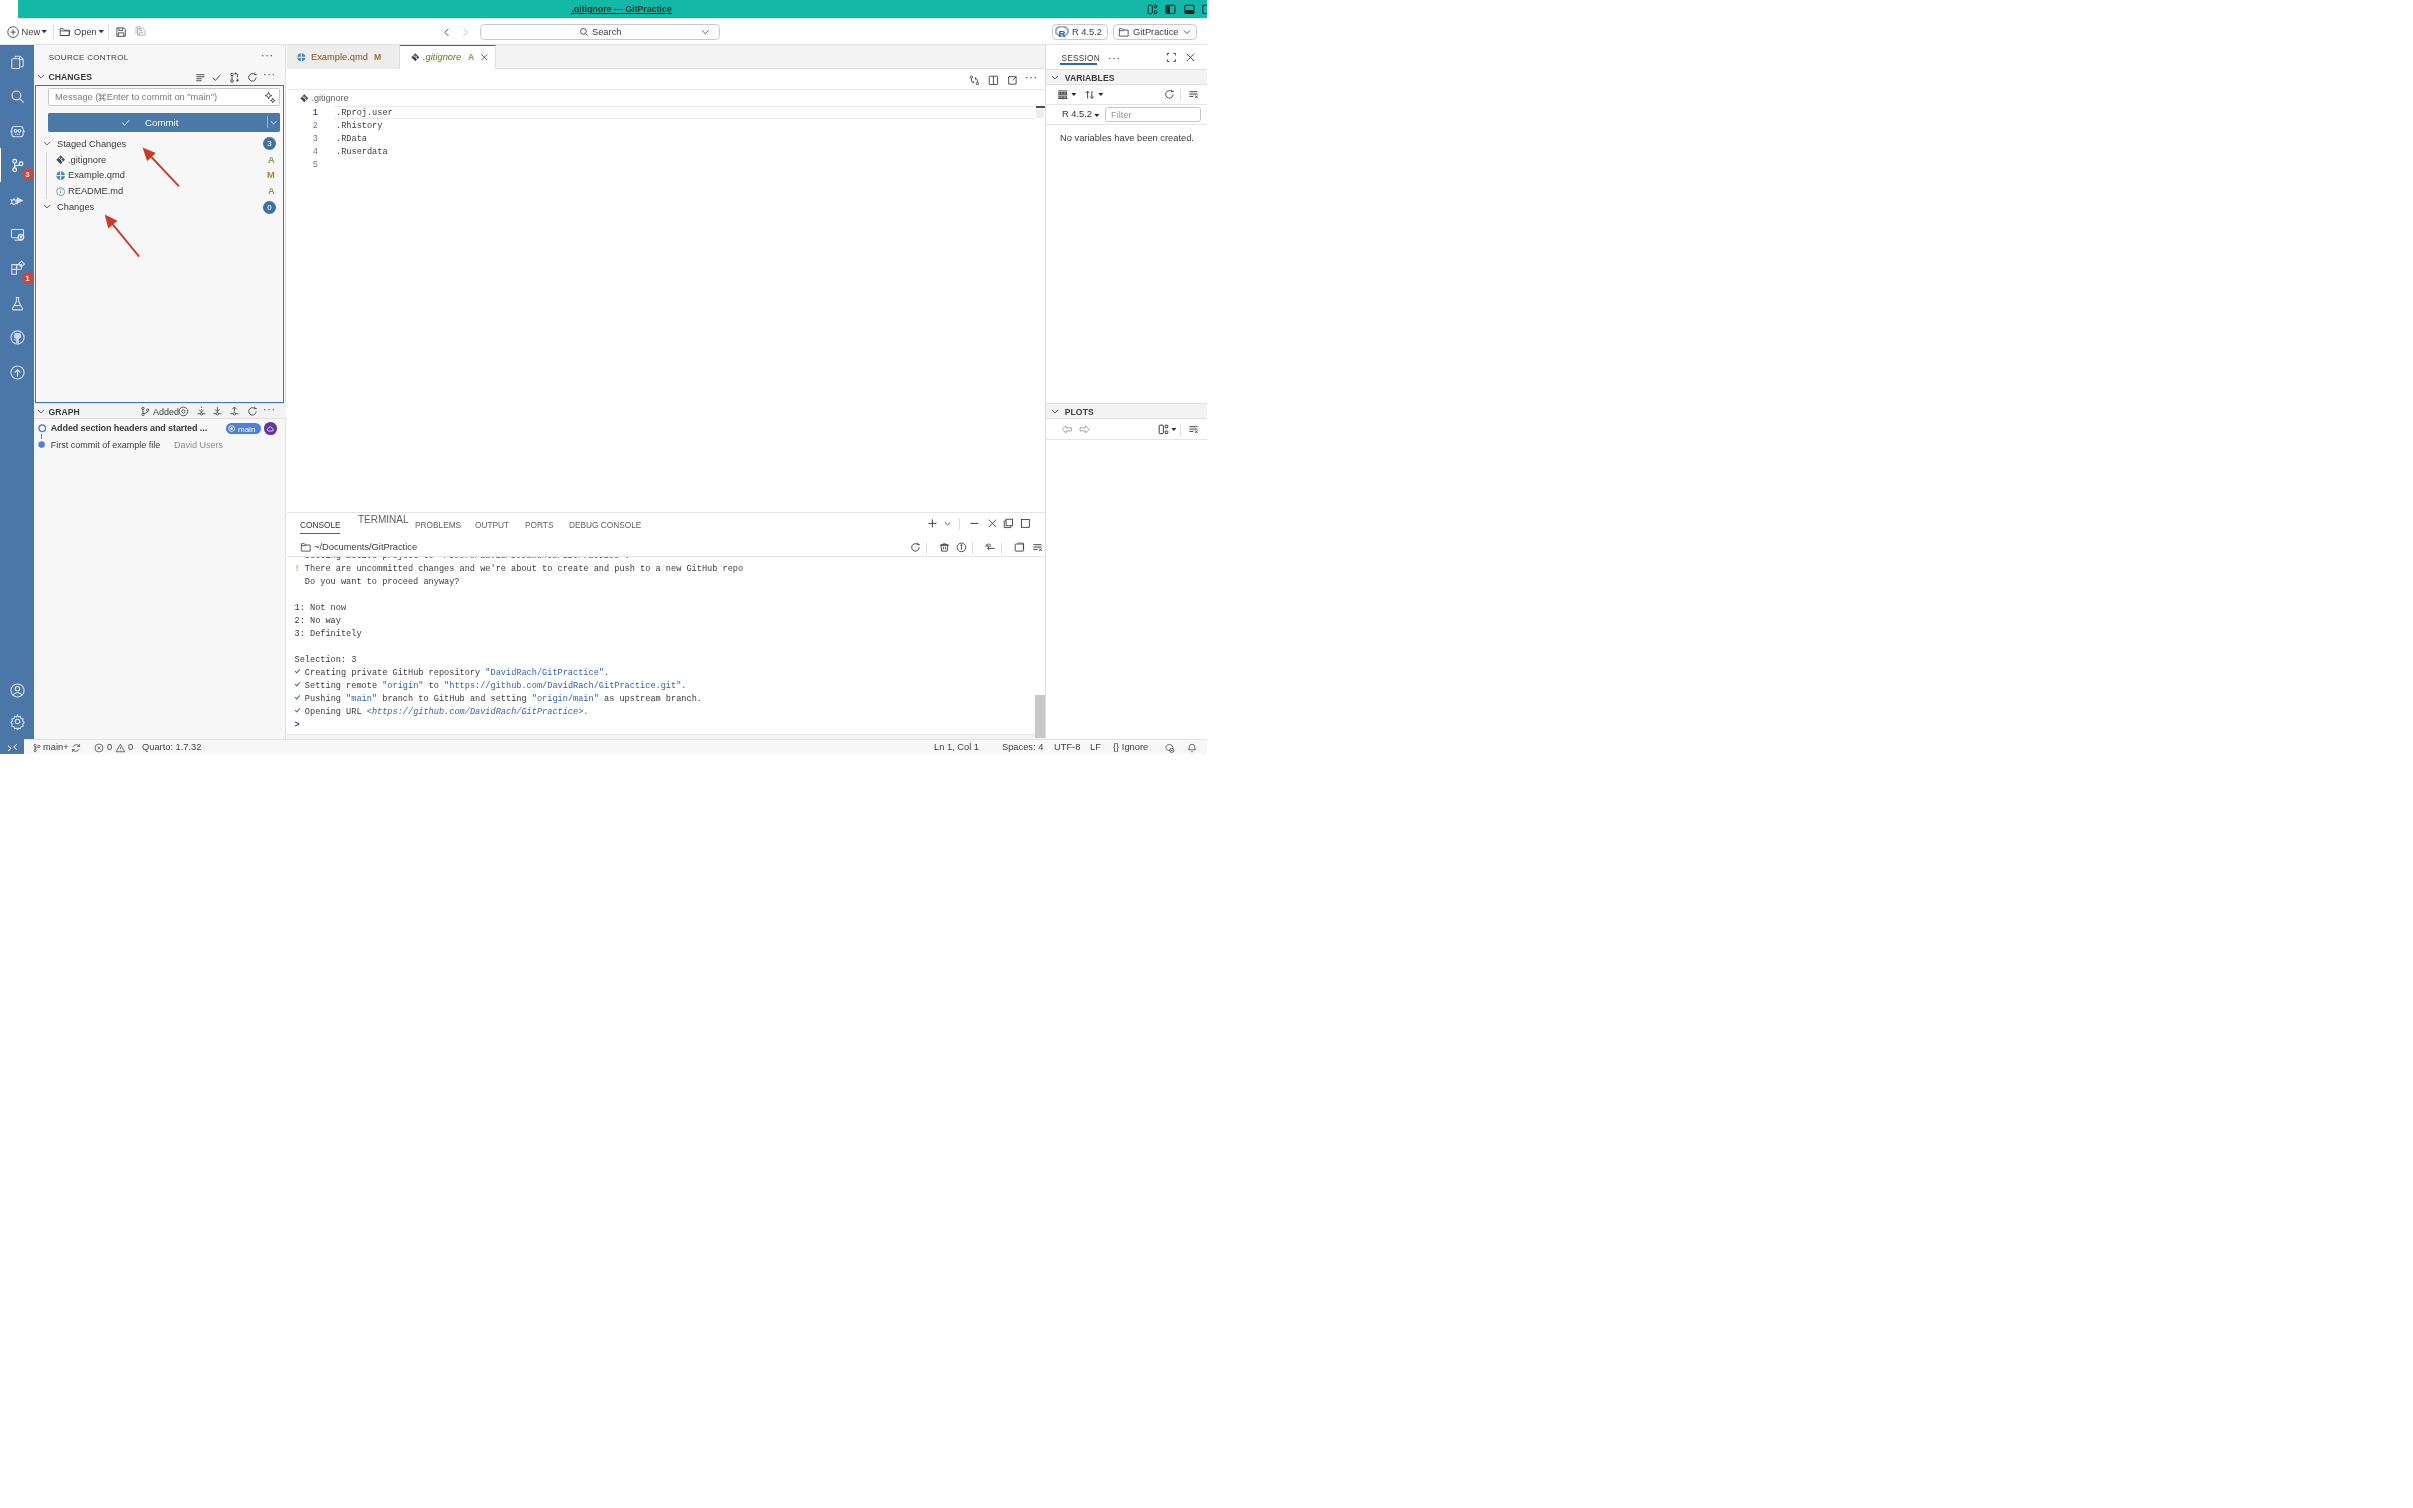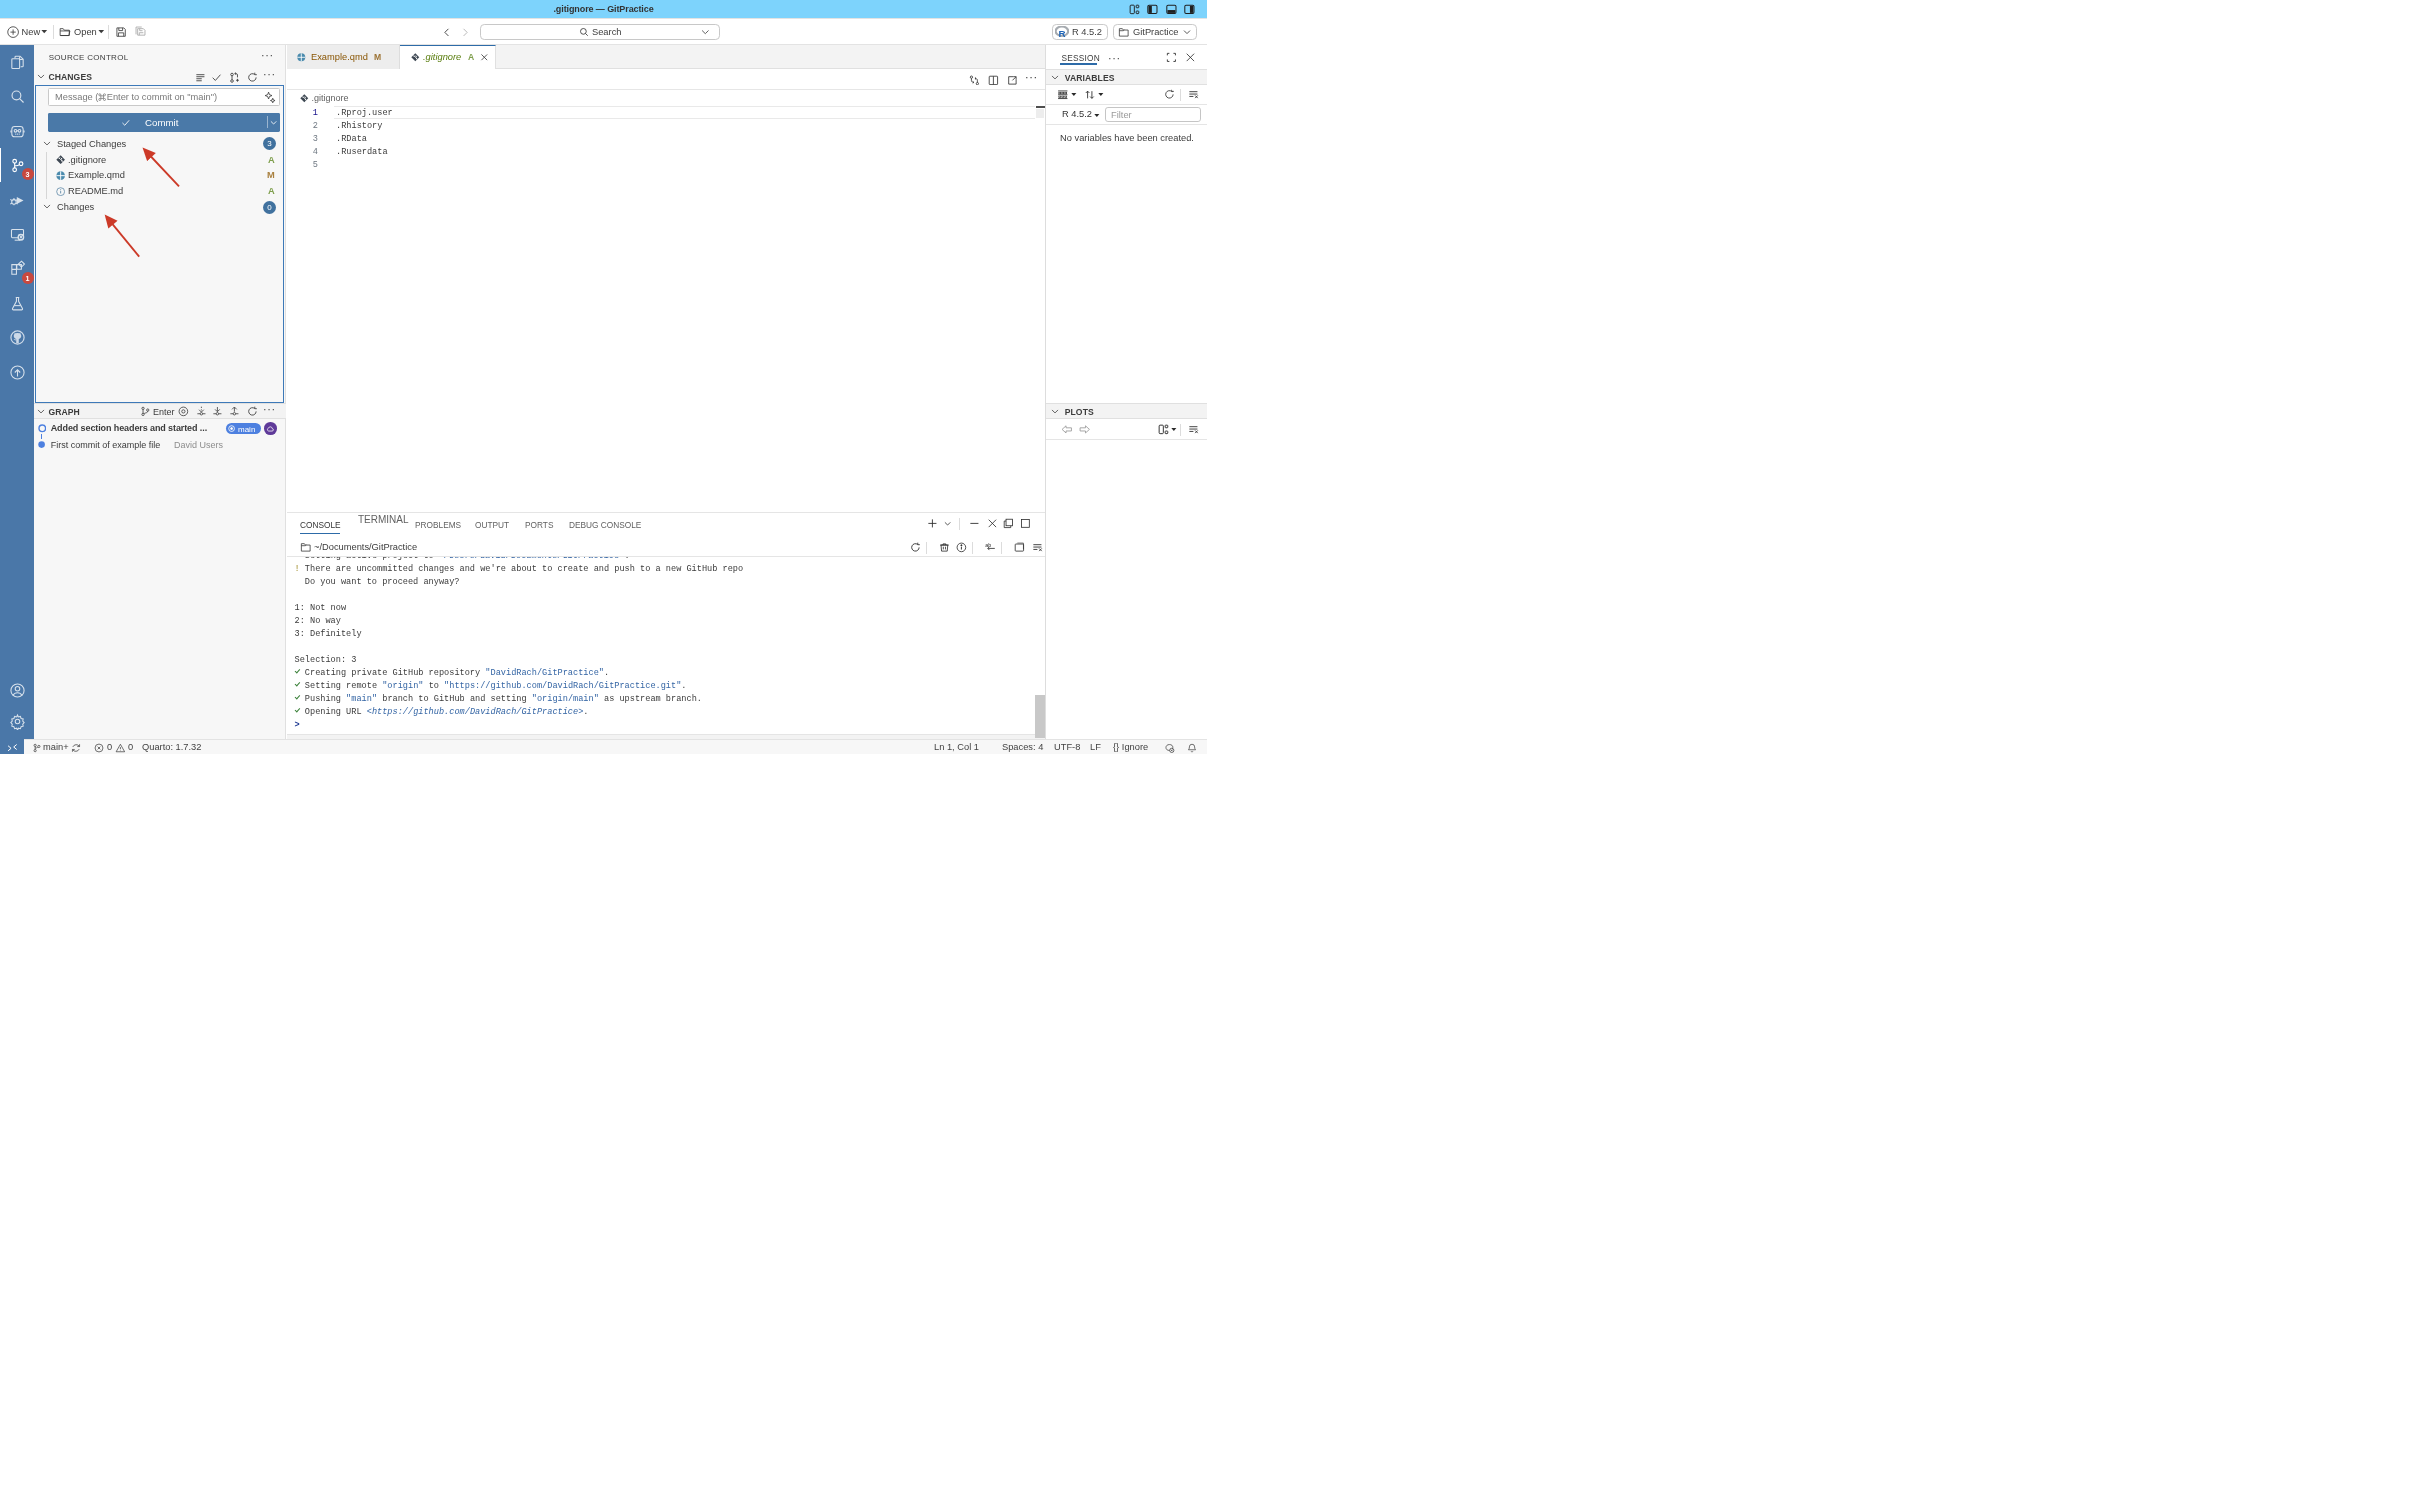--- a/index.html
+++ b/index.html
@@ -1,19 +1,19 @@
 <!DOCTYPE html>
 <html style="font-size:11.5px"><head><meta charset="utf-8">
 <style>
 *{margin:0;padding:0;box-sizing:border-box;}
 html,body{width:1207px;height:754px;overflow:hidden;font-family:"Liberation Sans",sans-serif;background:#fff;}
 .abs{position:absolute;}
 #app{position:relative;width:1207px;height:754px;}
 
-#titlebar{left:0;top:0;width:1207px;height:18.7px;background:#7dd3fc;border-bottom:0.7px solid #e3e3e3;}
+#titlebar{left:18px;top:0;width:1207px;height:18.7px;background:#14b8a6;border-bottom:0.7px solid #e3e3e3;text-decoration:underline;}
 #title{width:100%;text-align:center;line-height:18px;font-size:9px;font-weight:700;color:#333;letter-spacing:-0.1px;}
 
 #toolbar{left:0;top:18.7px;width:1207px;height:26.6px;background:#fff;border-bottom:0.7px solid #e3e3e3;}
 .tbtxt{font-size:9.3px;color:#3c3c3c;}
 .sep{width:0.7px;background:#dcdcdc;}
 #searchbox{left:480px;top:5px;width:240px;height:16.5px;border:0.7px solid #c8c8c8;border-radius:4.3px;background:#fff;}
 .btn{border:0.7px solid #c9c9c9;border-radius:4.3px;background:#fff;height:16.5px;display:flex;align-items:center;}
 
 #main{left:0;top:45px;width:1207px;height:694px;background:#fff;}
 #activitybar{left:0;top:0;width:34px;height:694px;background:#4a77a8;}
@@ -300,21 +300,21 @@
       <svg class="abs" style="left:2.9px;top:363px" width="8" height="7.2" viewBox="0 0 12 9" fill="none" stroke="#3b3b3b" stroke-width="1.2">
           <path d="M1.5 2l4.5 4.5L10.5 2"></path>
         </svg>
       <div class="abs hdrtxt" style="left:14.4px;top:362px">GRAPH</div>
       <svg class="abs" style="left:106px;top:361px" width="10.8" height="10.8" viewBox="0 0 16 16" fill="none" stroke="#3b3b3b" stroke-width="1.2">
           <circle cx="4.5" cy="3.5" r="1.7"></circle>
           <circle cx="4.5" cy="12.5" r="1.7"></circle>
           <circle cx="11.5" cy="6" r="1.7"></circle>
           <path d="M4.5 5.2v5.6M11.5 7.7c0 2.3-3 2.3-5.3 3.4"></path>
         </svg>
-      <div class="abs" style="left:119px;top:362px;font-size:9px;color:#3b3b3b">Enter</div>
+      <div class="abs" style="left:119px;top:362px;font-size:9px;color:#3b3b3b">Added</div>
       <svg class="abs" style="left:144px;top:361px" width="10.8" height="10.8" viewBox="0 0 16 16" fill="none" stroke="#3b3b3b" stroke-width="1.2">
           <circle cx="8" cy="8" r="6.4"></circle>
           <circle cx="8" cy="8" r="2.4"></circle>
         </svg>
       <svg class="abs" style="left:162px;top:361px" width="10.8" height="10.8" viewBox="0 0 16 16" fill="none" stroke="#3b3b3b" stroke-width="1.2">
           <path d="M8 1v2M8 5v1.5" stroke-dasharray="2 1.4"></path>
           <path d="M4.5 5.5L8 9l3.5-3.5"></path>
           <circle cx="8" cy="11.5" r="1.8"></circle>
           <path d="M2 11.5h4.2M9.8 11.5H14"></path>
         </svg>

